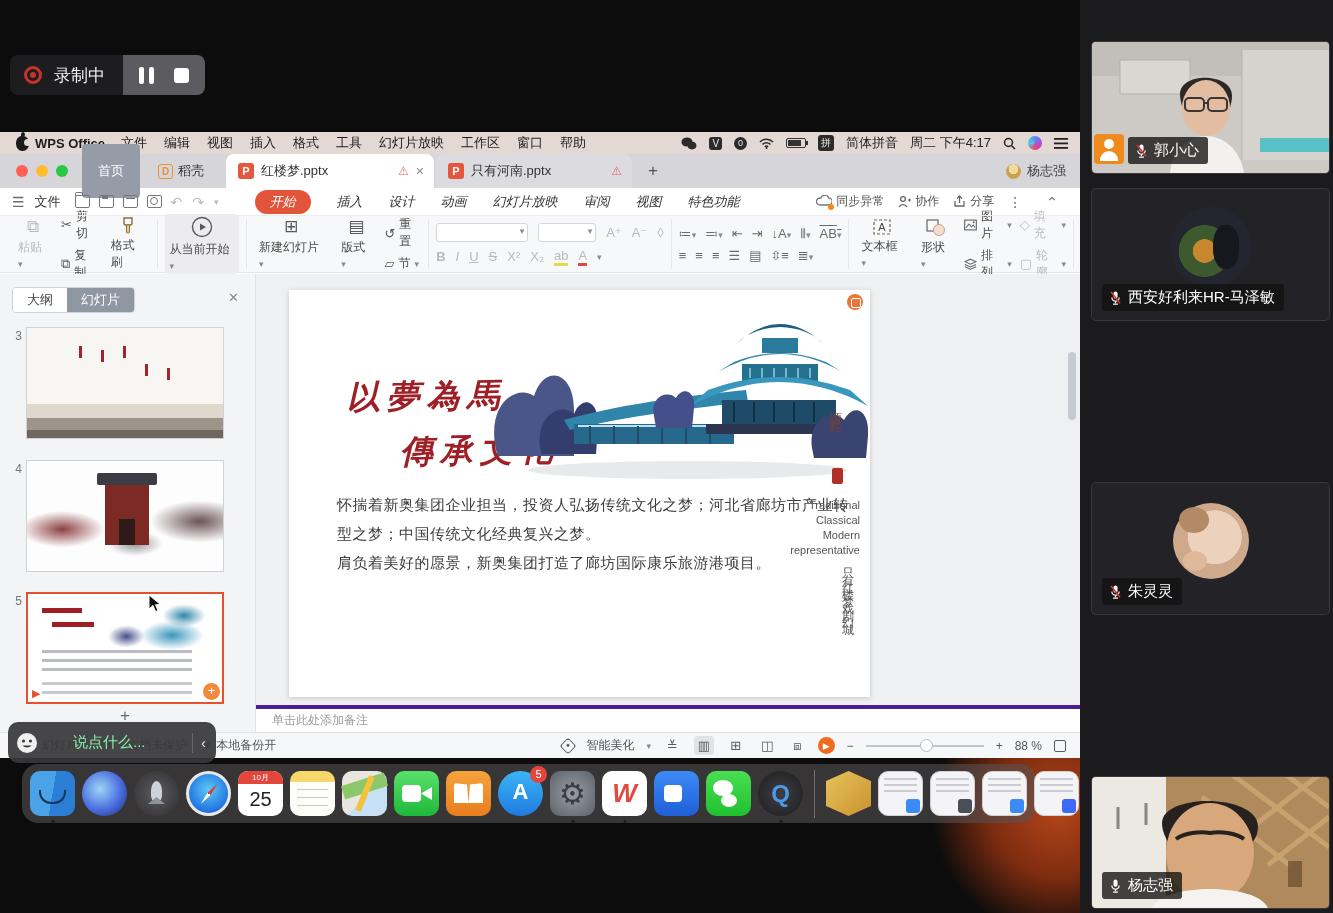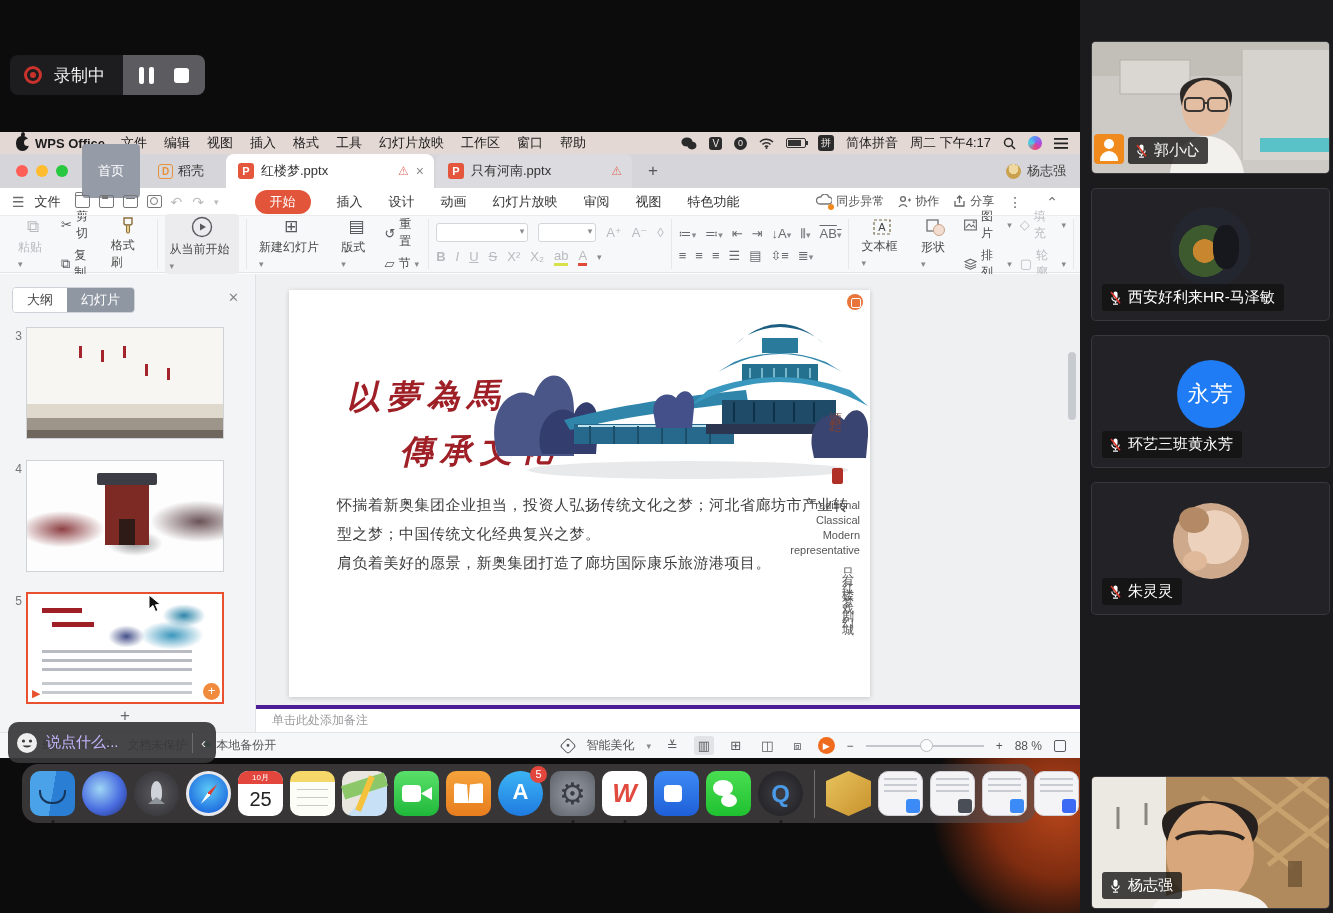--- a/index.html
+++ b/index.html
@@ -61,24 +61,24 @@
   
   #ribbonrow { height:28px; display:flex; align-items:center; padding:0 12px; border-bottom:1px solid #ececee; font-size:13px; color:#333; position:relative; }
   .rico { color:#6b6b6b; margin-right:10px; font-size:14px; }
   .rico.dim { color:#c0c0c4; }
   .mini-ic { width:15px; height:13px; border:1.3px solid #777; border-radius:2px; margin-right:9px; position:relative; }
   .mini-ic.folder::before { content:""; position:absolute; left:-1px; top:-4px; width:6px; height:3px; border:1.3px solid #777; border-bottom:none; border-radius:2px 2px 0 0; }
   .mini-ic.save::before { content:""; position:absolute; left:2px; top:-1px; width:6px; height:4px; background:#777; }
   .mini-ic.print::before { content:""; position:absolute; left:2px; top:2px; right:2px; height:1.3px; background:#777; }
   .mini-ic.find::before { content:""; position:absolute; left:2px; top:1px; width:6px; height:6px; border:1.3px solid #777; border-radius:50%; }
   #ribbonTabs { display:flex; align-items:center; gap:26px; margin-left:26px; }
-  .rtab { color:#333; }
+  .rtab { color:#333;font-style:italic; }
   .rtab.active { background:#e2553a; color:#fff; padding:3px 15px; border-radius:13px; }
   #ribbonRight { margin-left:auto; display:flex; align-items:center; gap:14px; color:#555; font-size:12px; }
-  .rr-item { display:flex; align-items:center; gap:4px;font-family:Liberation Serif, serif; }
+  .rr-item { display:flex; align-items:center; gap:4px; }
   .cloudwrap { position:relative; }
   .cloudwrap .dot { position:absolute; right:-2px; bottom:-1px; width:6px; height:6px; background:#f08a1d; border-radius:50%; }
 
   
   #toolbar { height:57px; background:#f7f8f9; border-bottom:1px solid #e3e4e6; display:flex; align-items:stretch; padding:3px 6px; font-size:12px; color:#4a4a4a; }
   .tgroup { display:flex; align-items:center; padding:0 7px; border-right:1px solid #e7e8ea; gap:8px; }
   .bigbtn { display:flex; flex-direction:column; align-items:center; justify-content:center; gap:3px; padding:2px 5px; border-radius:4px; }
   .bigbtn .glyph { font-size:17px; line-height:18px; color:#5a5a5e; }
   .bigbtn.hl { background:#ececef; }
   .stack { display:flex; flex-direction:column; justify-content:center; gap:5px; }
@@ -174,21 +174,21 @@
   #playbtn { width:17px; height:17px; border-radius:50%; background:#ef6c1e; color:#fff; font-size:9px; display:flex; align-items:center; justify-content:center; }
   #zslider { width:118px; height:2px; background:#c3c6cb; position:relative; }
   #zslider .knob { position:absolute; left:54px; top:-6px; width:13px; height:13px; background:#fdfdfd; border:1px solid #b8bbc0; border-radius:50%; }
   .fitbox { width:12px; height:12px; border:1.4px solid #5a5a5e; border-radius:2px; }
   .magicbox { width:12px; height:12px; border:1.4px solid #5a5a5e; border-radius:3px; transform:rotate(45deg); position:relative; }
   .magicbox::after{ content:""; position:absolute; left:3px; top:3px; width:3px; height:3px; background:#5a5a5e; border-radius:50%; }
 
   
   #chatov { position:absolute; left:8px; top:722px; width:208px; height:41px; background:rgba(56,56,58,.93); border-radius:10px;
             display:flex; align-items:center; padding:0 10px 0 8px; gap:8px; z-index:6; }
-  #chatov .ph { color:#c4b5fd; font-size:15px; flex:1; }
+  #chatov .ph { color:#86efac; font-size:15px; flex:1;margin-left:27px; }
   #chatov .sep { width:1px; height:20px; background:#6a6a6c; }
   #chatov .col { color:#e0e0e0; font-size:15px; }
 
   
   #dock { position:absolute; left:22px; top:764px; width:1014px; height:59px; background:rgba(88,82,84,.58);
           border-radius:16px; display:flex; align-items:center; gap:7px; padding:0 8px; z-index:4; }
   .dicon { width:45px; height:45px; border-radius:10px; position:relative; flex:none; }
   .ddot::after { content:""; position:absolute; left:50%; bottom:-7px; width:3px; height:3px; border-radius:50%; background:#1b1b1b; transform:translateX(-50%); }
   .d-finder { background:linear-gradient(100deg,#4aa3e8 50%, #2a7fd4 50%); }
   .d-finder::before { content:""; position:absolute; left:9px; right:9px; bottom:12px; height:12px; border:2.5px solid #16365c; border-top:none; border-radius:0 0 12px 12px; }
@@ -765,33 +765,20 @@
           <rect x="5.5" y="1" width="5" height="9" rx="2.5" fill="#fff"></rect>
           <path d="M3.5 8.5 a4.5 4.5 0 0 0 9 0" stroke="#fff" stroke-width="1.5" fill="none"></path>
           <line x1="8" y1="13" x2="8" y2="15.5" stroke="#fff" stroke-width="1.5"></line>
           <line x1="5" y1="16.5" x2="11" y2="16.5" stroke="#fff" stroke-width="1.5"></line>
           <line x1="2.5" y1="1.5" x2="13.5" y2="15.5" stroke="#d8372a" stroke-width="2"></line>
         </svg>
       <span>西安好利来HR-马泽敏</span>
     </span>
   </div>
 
-  <div class="tile" style="top:336px">
-    <span class="avacirc ava-blue">永芳</span>
-    <span class="plabel">
-      <svg width="13" height="16" viewBox="0 0 16 18">
-          <rect x="5.5" y="1" width="5" height="9" rx="2.5" fill="#fff"></rect>
-          <path d="M3.5 8.5 a4.5 4.5 0 0 0 9 0" stroke="#fff" stroke-width="1.5" fill="none"></path>
-          <line x1="8" y1="13" x2="8" y2="15.5" stroke="#fff" stroke-width="1.5"></line>
-          <line x1="5" y1="16.5" x2="11" y2="16.5" stroke="#fff" stroke-width="1.5"></line>
-          <line x1="2.5" y1="1.5" x2="13.5" y2="15.5" stroke="#d8372a" stroke-width="2"></line>
-        </svg>
-      <span>环艺三班黄永芳</span>
-    </span>
-  </div>
 
   <div class="tile" style="top:483px">
     <span class="avacirc ava-photo2"></span>
     <span class="plabel">
       <svg width="13" height="16" viewBox="0 0 16 18">
           <rect x="5.5" y="1" width="5" height="9" rx="2.5" fill="#fff"></rect>
           <path d="M3.5 8.5 a4.5 4.5 0 0 0 9 0" stroke="#fff" stroke-width="1.5" fill="none"></path>
           <line x1="8" y1="13" x2="8" y2="15.5" stroke="#fff" stroke-width="1.5"></line>
           <line x1="5" y1="16.5" x2="11" y2="16.5" stroke="#fff" stroke-width="1.5"></line>
           <line x1="2.5" y1="1.5" x2="13.5" y2="15.5" stroke="#d8372a" stroke-width="2"></line>

